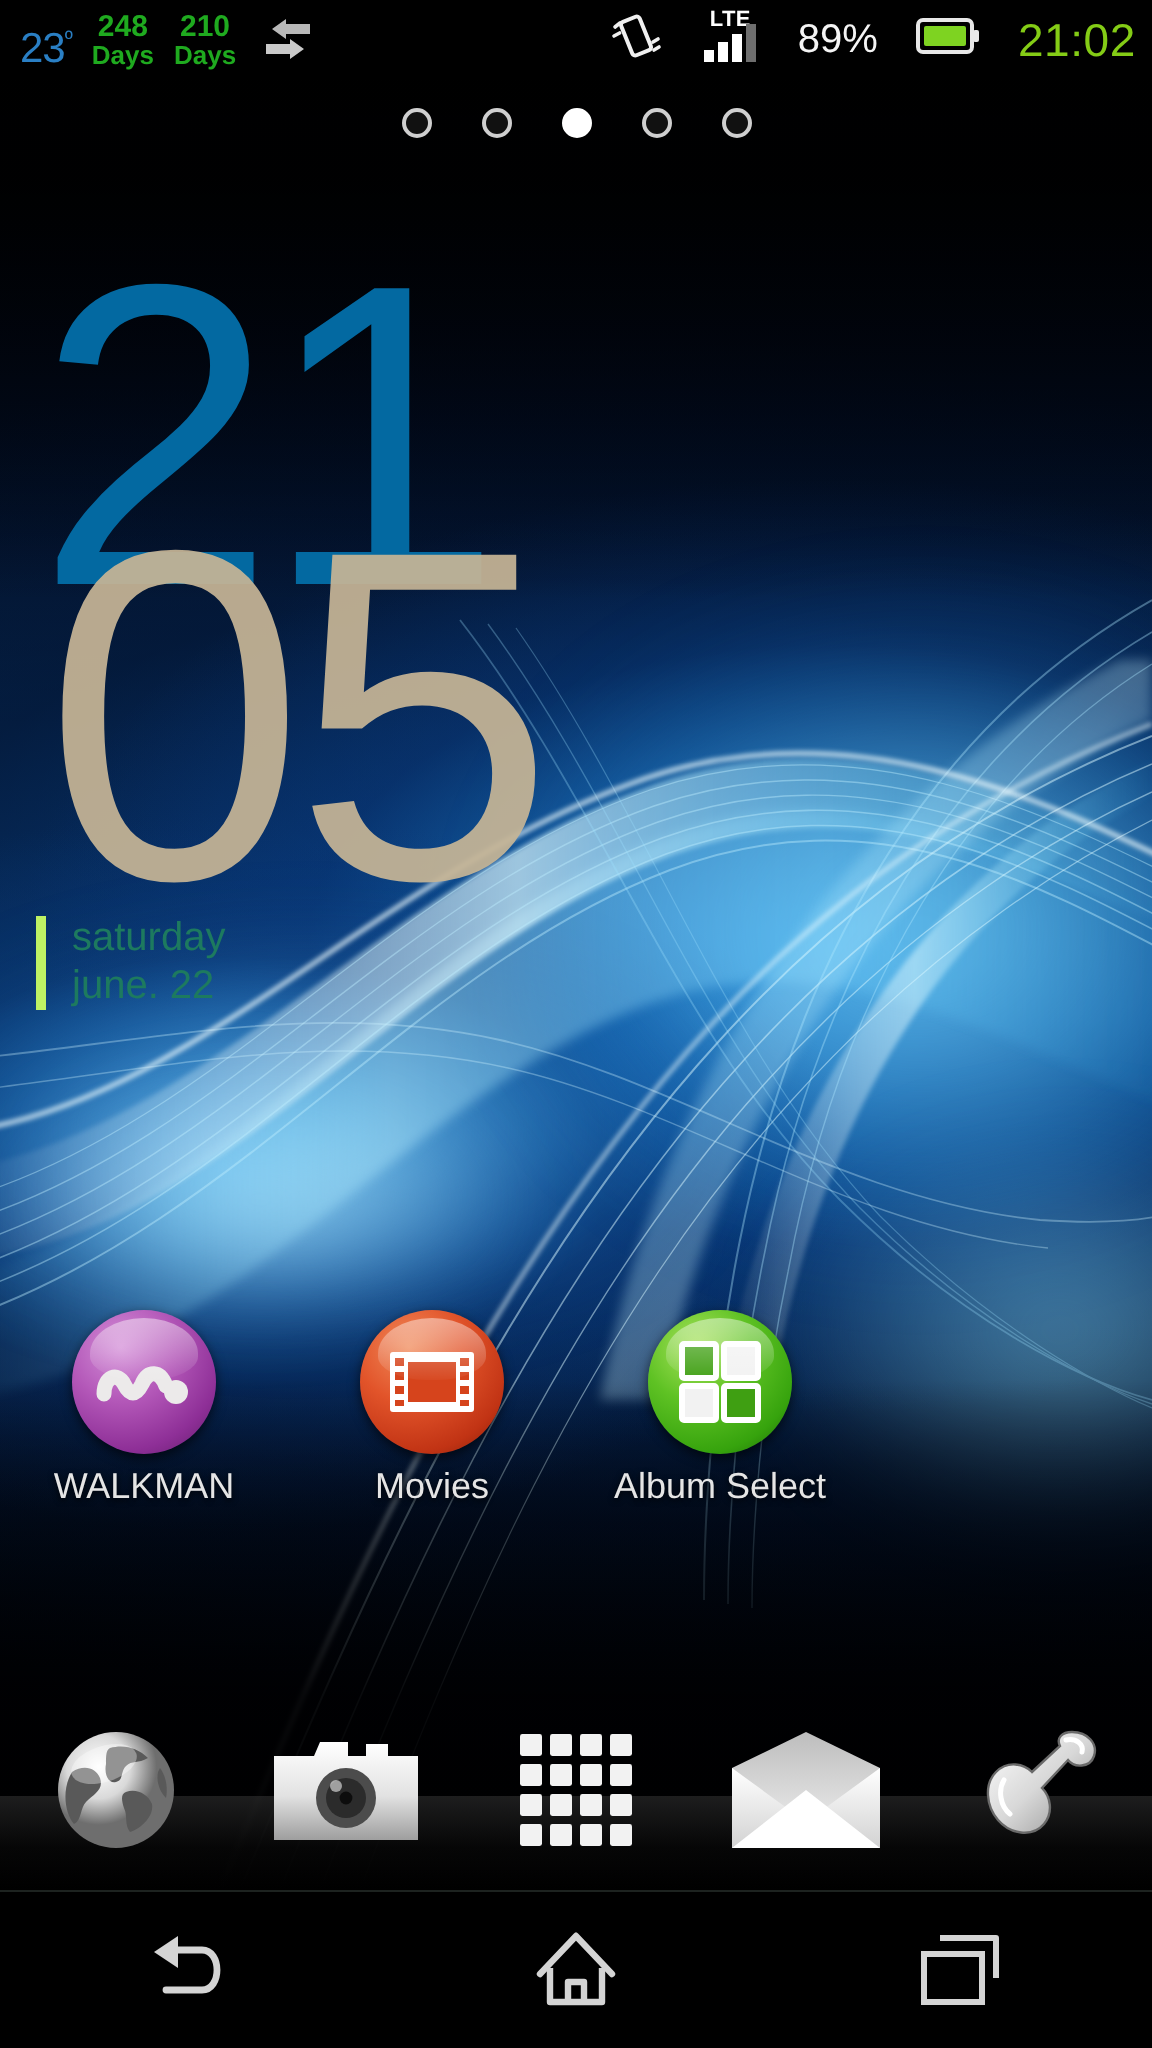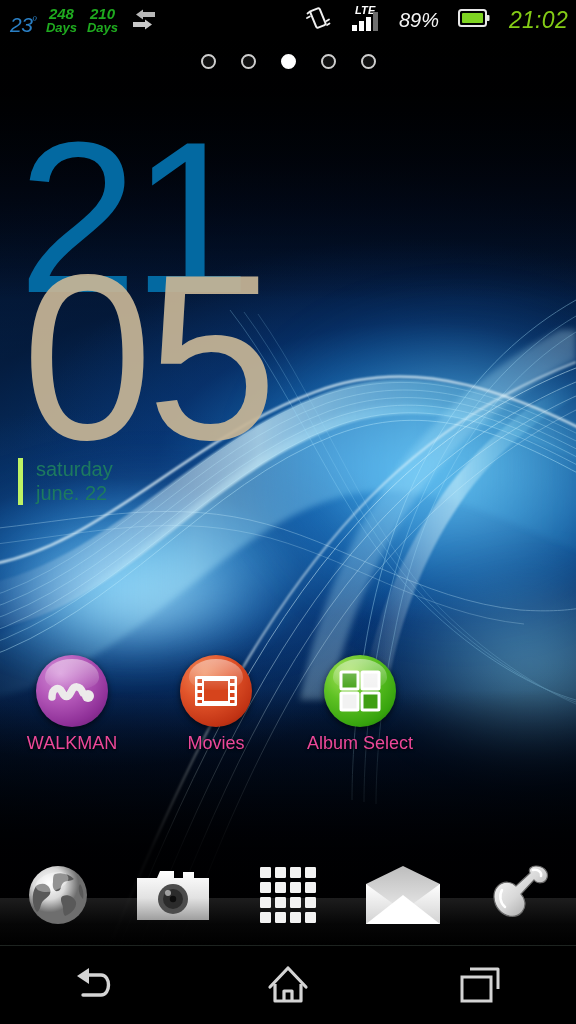--- a/index.html
+++ b/index.html
@@ -27,21 +27,21 @@
   
   #waves { position:absolute; left:0; top:0; width:576px; height:945px; }
 
   .wp-dark-bottom { position:absolute; left:0; top:690px; width:576px; height:255px;
       background:linear-gradient(180deg, rgba(0,2,8,0) 0%, rgba(0,2,8,.55) 28%, rgba(0,0,2,.92) 62%, #000 100%); }
   .wp-dark-top { position:absolute; left:0; top:0; width:576px; height:300px;
       background:linear-gradient(180deg,#000 0%, rgba(0,0,0,.92) 30%, rgba(0,2,10,.55) 70%, rgba(0,0,0,0) 100%); }
 
   
   #statusbar { position:absolute; left:0; top:0; width:576px; height:40px; background:#000;
-               display:flex; align-items:center; z-index:40;font-style:italic; }
+               display:flex; align-items:center; z-index:40; }
   #sb-left { display:flex; align-items:flex-start; gap:10px; padding-left:10px; height:40px; }
   .sb-temp { color:#2a7fc4; font-size:21px; line-height:40px; font-weight:400; letter-spacing:-.5px; }
   .sb-temp sup { font-size:11px; vertical-align:super; }
   .sb-counter { display:flex; flex-direction:column; align-items:center; justify-content:center;
                 height:40px; line-height:1.0; }
   .sb-counter .num { color:#1faa1f; font-size:15px; font-weight:bold; }
   .sb-counter .unit { color:#1faa1f; font-size:13px; font-weight:bold; }
   .sb-sync { height:40px; display:flex; align-items:center; padding-left:2px; }
 
   #sb-right { margin-left:auto; display:flex; align-items:center; gap:19px; padding-right:8px; height:40px; }
@@ -71,21 +71,21 @@
   
   #approw { position:absolute; left:0; top:655px; width:576px; height:110px; z-index:25;
             display:flex; align-items:flex-start; }
   .appcell { width:144px; display:flex; flex-direction:column; align-items:center; }
   .appicon { width:72px; height:72px; border-radius:50%; position:relative;
              box-shadow:0 2px 6px rgba(0,0,0,.65); display:flex; align-items:center; justify-content:center; }
   .appicon:after { content:""; position:absolute; left:12%; top:6%; width:76%; height:42%;
                    border-radius:50% 50% 45% 45%/ 60% 60% 40% 40%;
                    background:linear-gradient(180deg, rgba(255,255,255,.45), rgba(255,255,255,.03));
                    pointer-events:none; }
-  .applabel { margin-top:6px; color:#ec4899; font-size:18px; text-shadow:0 1px 3px rgba(0,0,0,.9); white-space:nowrap; }
+  .applabel { margin-top:6px; color:#e5e5e5; font-size:18px; text-shadow:0 1px 3px rgba(0,0,0,.9); white-space:nowrap; }
 
   .ic-walkman { background:radial-gradient(circle at 34% 26%, #d48fd8 0%, #b357b8 38%, #8e2f97 72%, #5e1a66 100%); }
   .ic-album   { background:radial-gradient(circle at 34% 26%, #ffc14d 0%, #f79a1e 38%, #e2730a 74%, #a84c02 100%); }
   .ic-movies  { background:radial-gradient(circle at 34% 26%, #f08a5a 0%, #e2542a 38%, #c13314 74%, #7e1c06 100%); }
   .ic-select  { background:radial-gradient(circle at 34% 26%, #a9e35c 0%, #5fc224 38%, #36a30d 74%, #1b6306 100%); }
 
   
   #dock { position:absolute; left:0; top:845px; width:576px; height:100px; z-index:25;
           display:flex; align-items:center; }
   .dockcell { flex:1; display:flex; align-items:center; justify-content:center; height:100px; }

